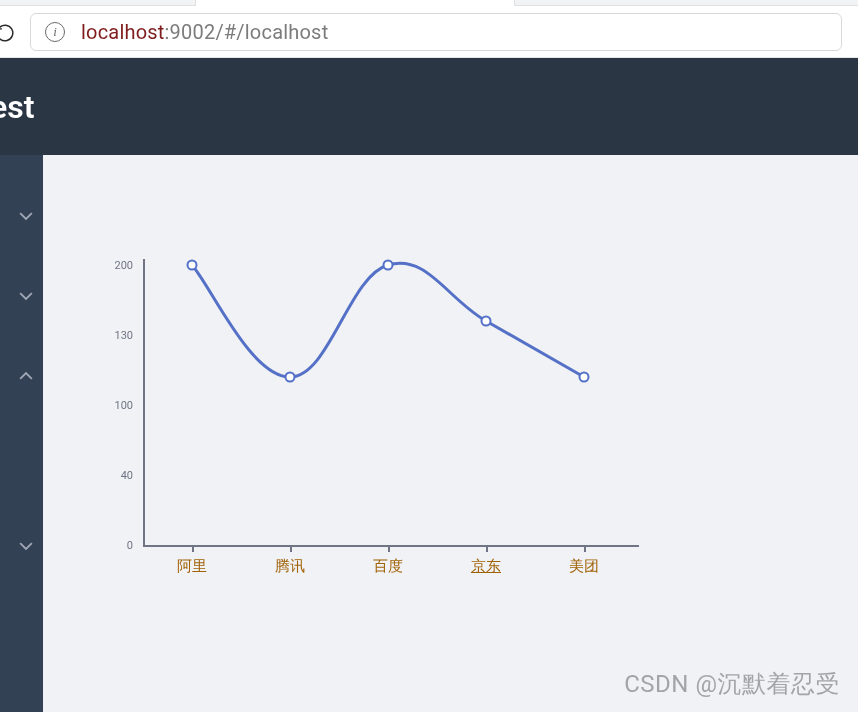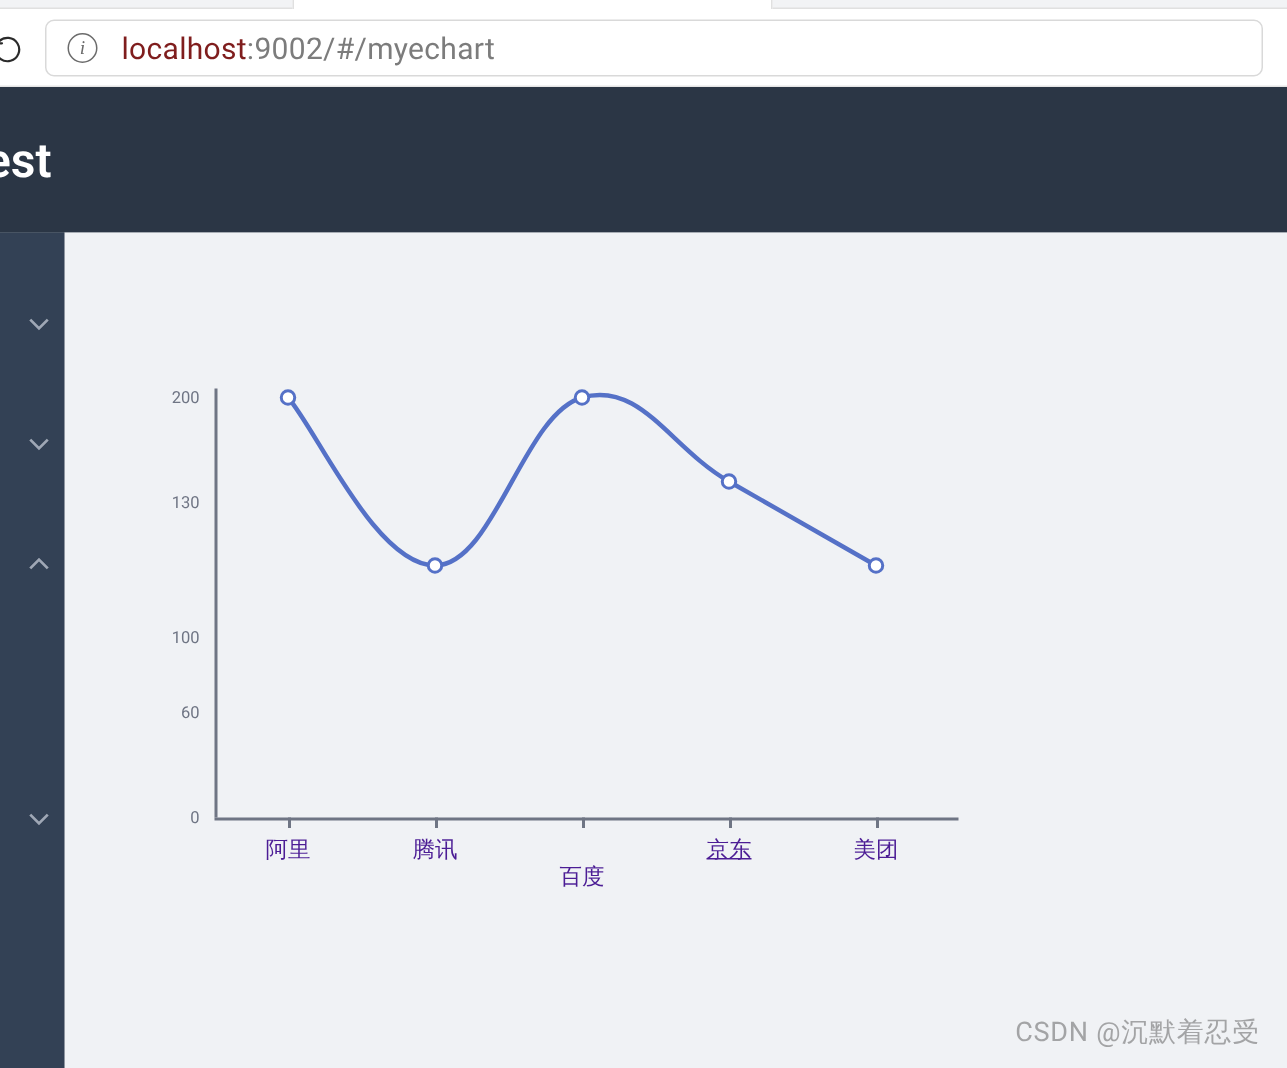--- a/index.html
+++ b/index.html
@@ -139,32 +139,32 @@
     }
     .x-baseline {
       position: absolute;
       background: #6f7584;
       height: 2px;
     }
     .x-axis-label {
       position: absolute;
       text-align: center;
       font-size: 15px;
-      color: #4c1d95;
+      color: #a16207;
       transform: translateX(-50%);
     }
     .chart-svg {
       position: absolute;
       left: 0; top: 0;
     }
     .watermark {
       position: absolute;
       right: 18px;
       bottom: 12px;
-      font-size: 18px;
+      font-size: 24px;
       color: rgba(100,100,100,.55);
       letter-spacing: .5px;
     }
   </style>
 </head>
 <body>
 
 <div class="tab-strip">
   <div class="active-tab"></div>
 </div>
@@ -172,21 +172,21 @@
 <div class="address-bar">
   <span class="refresh-icon">
     <svg viewBox="0 0 24 24" width="22" height="22" fill="none" stroke="#2b2b2b" stroke-width="1.6" stroke-linecap="round">
       <path d="M3.5 12a8.5 8.5 0 1 0 2.3-5.8"></path>
       <path d="M4 3.5 V7.5 H8"></path>
     </svg>
   </span>
   <div class="url-box">
     <span class="info-icon">i</span>
     <span class="url-text">
-      <span class="url-host">localhost</span><span class="url-port-path">:9002/#/myechart</span>
+      <span class="url-host">localhost</span><span class="url-port-path">:9002/#/localhost</span>
     </span>
   </div>
 </div>
 
 <div class="app-header">
   <div class="app-title">est</div>
 </div>
 
 <div class="main">
   <div class="sidebar">
@@ -208,32 +208,32 @@
     <div class="sidebar-group" style="height:160px">
       <svg class="chevron" style="margin-top:90px" viewBox="0 0 12 12">
           <path d="M1 3.5 L6 8.5 L11 3.5" fill="none" stroke="#9fa7b5" stroke-width="1.6"></path>
         </svg>
     </div>
   </div>
 
   <div class="content">
     <div class="chart-wrap" id="chart">
         <div class="y-axis-label" style="top: 330px;">0</div>
-        <div class="y-axis-label" style="top: 260px;">60</div>
-        <div class="y-axis-label" style="top: 190px; margin-top: 20px;">100</div>
+        <div class="y-axis-label" style="top: 260px;">40</div>
+        <div class="y-axis-label" style="top: 190px;">100</div>
         <div class="y-axis-label" style="top: 120px;">130</div>
         <div class="y-axis-label" style="top: 50px;">200</div>
         <div class="y-baseline" style="left: 50px; top: 44px; height: 286px;"></div>
         <div class="x-baseline" style="left: 50px; top: 330px; width: 496px;"></div>
         <div style="position: absolute; left: 99px; top: 330px; width: 2px; height: 7px; background: rgb(111, 117, 132);"></div>
         <div class="x-axis-label" style="left: 99px; top: 342px;">阿里</div>
         <div style="position: absolute; left: 197px; top: 330px; width: 2px; height: 7px; background: rgb(111, 117, 132);"></div>
         <div class="x-axis-label" style="left: 197px; top: 342px;">腾讯</div>
         <div style="position: absolute; left: 295px; top: 330px; width: 2px; height: 7px; background: rgb(111, 117, 132);"></div>
-        <div class="x-axis-label" style="left: 295px; top: 360px;">百度</div>
+        <div class="x-axis-label" style="left: 295px; top: 342px;">百度</div>
         <div style="position: absolute; left: 393px; top: 330px; width: 2px; height: 7px; background: rgb(111, 117, 132);"></div>
         <div class="x-axis-label" style="left: 393px; top: 342px; text-decoration: underline;">京东</div>
         <div style="position: absolute; left: 491px; top: 330px; width: 2px; height: 7px; background: rgb(111, 117, 132);"></div>
         <div class="x-axis-label" style="left: 491px; top: 342px; font-family: Liberation Mono, monospace;">美团</div>
         <svg class="chart-svg" width="560" height="400">
           <path d="M 99 50 C 118.6 72.4, 157.8 162, 197 162 C 236.2 162, 255.8 61.2, 295 50 C 334.2 38.8, 353.8 83.6, 393 105.99999999999999 C 432.2 128.39999999999998, 471.4 150.8, 491 162" fill="none" stroke="#5571c7" stroke-width="3"></path>
           <circle cx="99" cy="50" r="4.5" fill="#fff" stroke="#5571c7" stroke-width="2"></circle>
           <circle cx="197" cy="162" r="4.5" fill="#fff" stroke="#5571c7" stroke-width="2"></circle>
           <circle cx="295" cy="50" r="4.5" fill="#fff" stroke="#5571c7" stroke-width="2"></circle>
           <circle cx="393" cy="105.99999999999999" r="4.5" fill="#fff" stroke="#5571c7" stroke-width="2"></circle>

